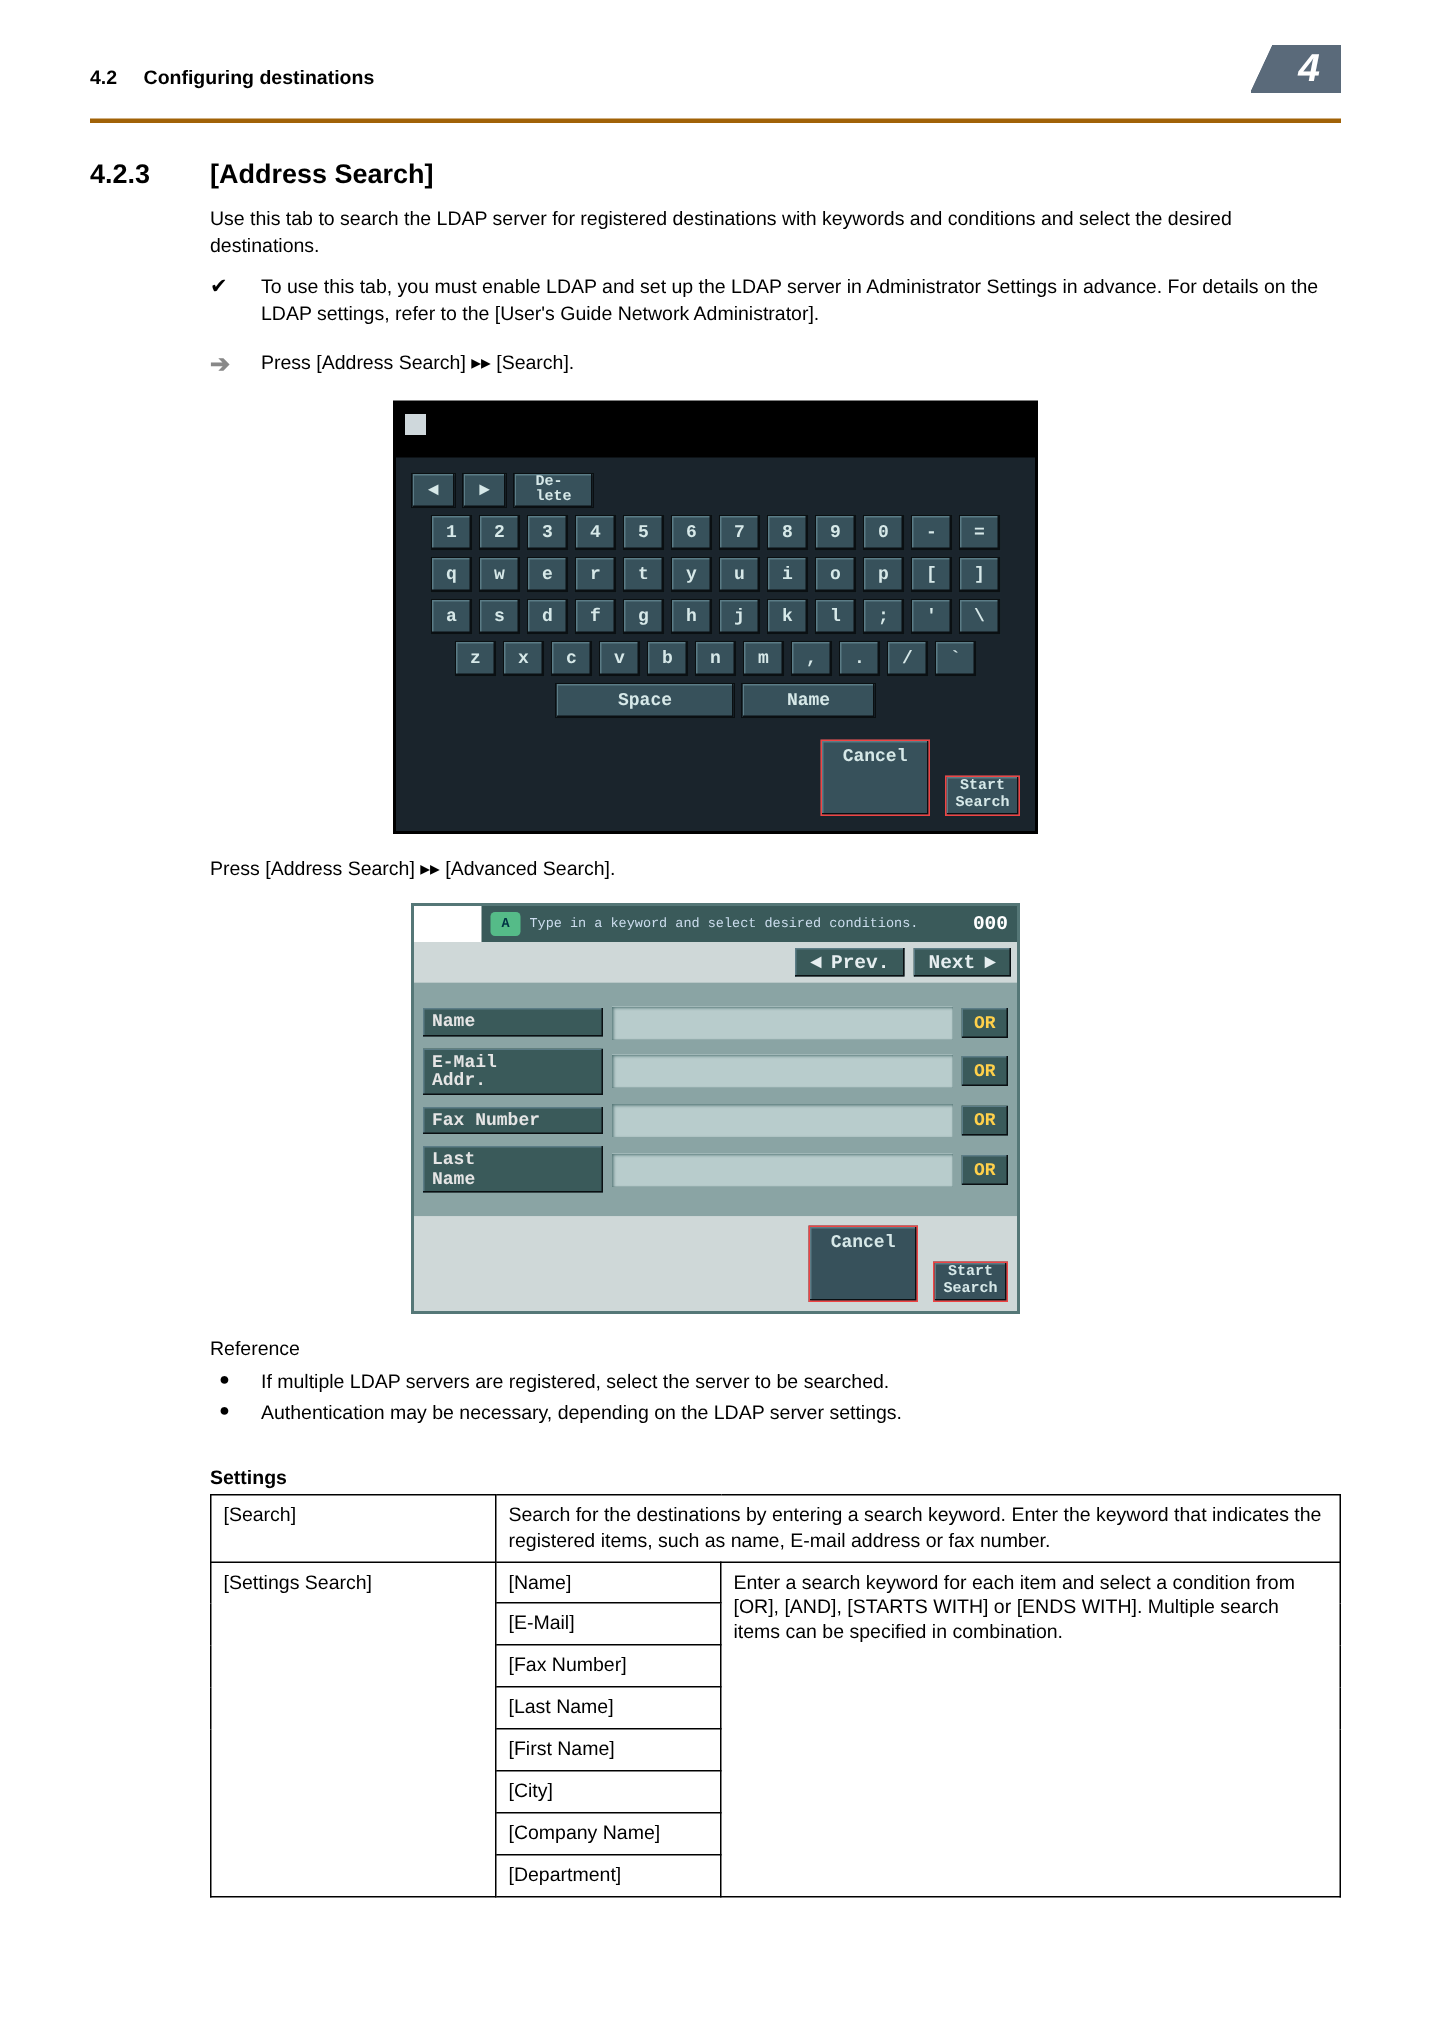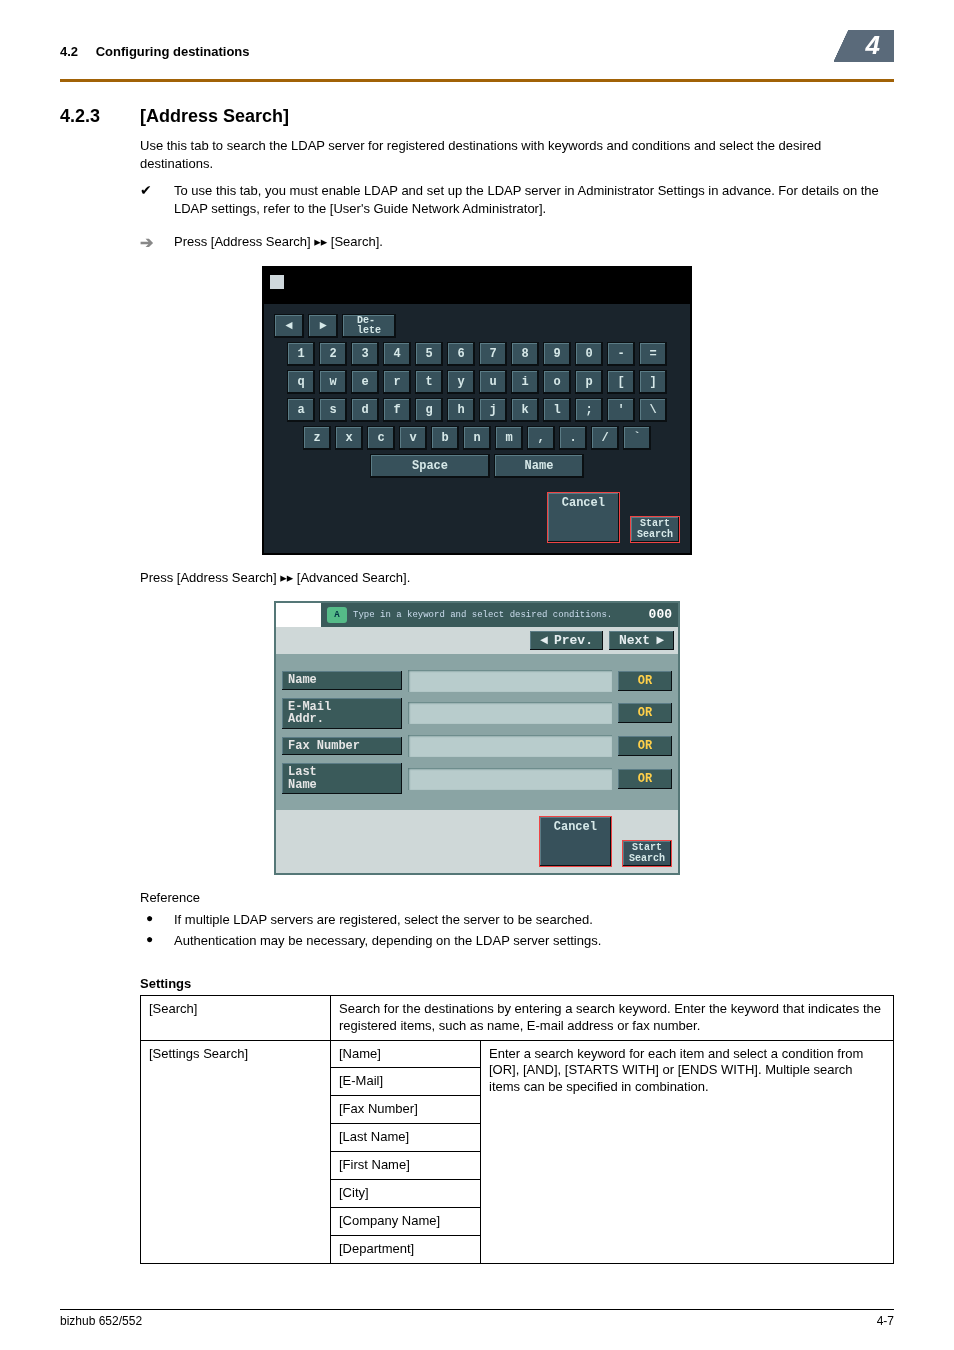--- a/index.html
+++ b/index.html
@@ -74,21 +74,21 @@
   .s2-hint .ic { width:20px; height:16px; background:#5b8; border-radius:3px; display:inline-flex; align-items:center; justify-content:center; margin-right:6px; font-weight:bold; color:#034;}
   .s2-title { background:#2f4f4f; color:#ffd04a; font-weight:bold; font-size:14px; padding:4px 8px;}
   .s2-nav { background:#cfd8d8; padding:4px; display:flex; justify-content:flex-end; gap:6px;}
   .navbtn { background:#3a5a5a; color:#e6eef0; padding:2px 10px; font-size:13px; font-weight:bold; display:flex; align-items:center; gap:6px;
     box-shadow: inset -1px -1px 0 #0a0f12, inset 1px 1px 0 #5b7c86;}
   .s2-body { background:#8aa4a4; padding:10px 6px;}
   .s2-row { display:flex; gap:6px; margin:6px 0; align-items:center;}
   .s2-row .lbl { background:#3a5a5a; color:#e5e5e5; width:120px; padding:3px 6px; font-size:12px; font-weight:bold; line-height:1.05;
     box-shadow: inset -1px -1px 0 #0a0f12, inset 1px 1px 0 #5b7c86;}
   .s2-row .fld { background:#b8cccc; flex:1; height:22px; box-shadow: inset 1px 1px 2px #577;}
-  .s2-row .cond { background:#3a5a5a; color:#ffd04a; width:54px; text-align:center; padding:3px 0; font-size:12px; font-weight:bold;
+  .s2-row .cond { background:#3a5a5a; color:#ffd04a; width:31px; text-align:center; padding:3px 0; font-size:12px; font-weight:bold;
     box-shadow: inset -1px -1px 0 #0a0f12, inset 1px 1px 0 #5b7c86;}
   .s2-btnbar { background:#cfd8d8; padding:6px; display:flex; gap:10px; justify-content:flex-end;}
 
   
   .ref-list .bullet-row { margin-top:4px;}
 
   
   .tbl-title { font-weight:bold; font-size:13px; margin-top:26px;}
   table.settings { width:100%; border-collapse:collapse; margin-top:4px; font-size:13px;}
   table.settings td { border:1px solid #000; padding:5px 8px; vertical-align:top; line-height:1.3;}
@@ -303,18 +303,14 @@
           <tr>
             <td class="c2">[Company Name]</td>
           </tr>
           <tr>
             <td class="c2">[Department]</td>
           </tr>
         </tbody>
     </table>
   </div>
 
-  <div class="ftr">
-    <span>bizhub 652/552</span>
-    <span>4-7</span>
-  </div>
 
 </div>
 
 </body></html>

